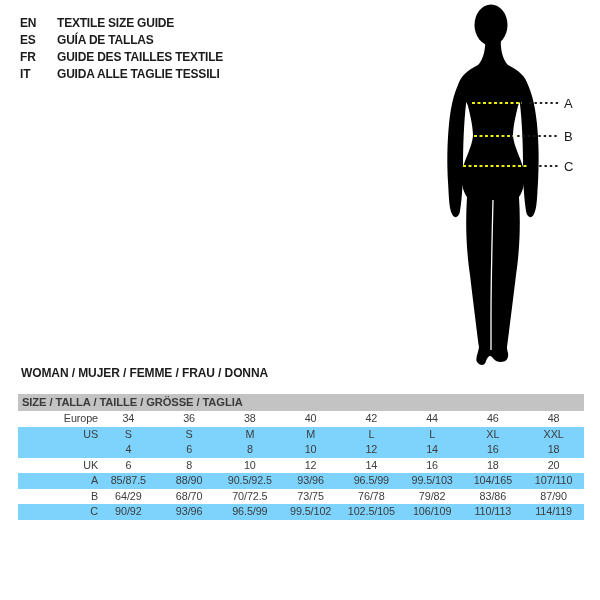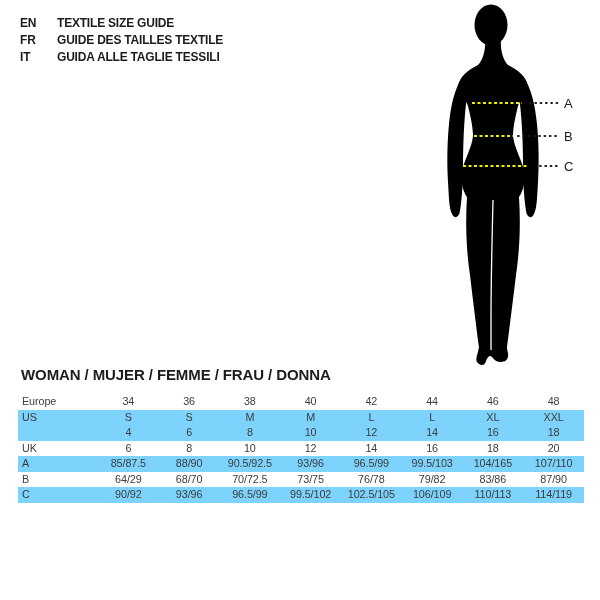--- a/index.html
+++ b/index.html
@@ -12,47 +12,51 @@
   .lang-row { display:flex; height:17px; line-height:17px;
               font-size:12px; font-weight:bold; color:#1c1c1c; letter-spacing:-0.2px; }
   .lang-code { width:37px; flex:0 0 37px; }
 
   
   .figure-panel { position:absolute; left:398px; top:0; width:202px; height:380px; }
   .figure-panel svg { display:block; width:202px; height:380px; }
   .marker-label { font-family:"Liberation Sans", sans-serif; font-size:13px; fill:#1a1a1a; }
 
   
-  .section-title { position:absolute; left:21px; top:366px; font-size:15px;
+  .section-title { position:absolute; left:21px; top:366px; font-size:12px;
                    font-weight:bold; color:#1c1c1c; letter-spacing:-0.1px; }
 
   
   .size-table { position:absolute; left:18px; top:394px; width:566px;
                 font-size:10.8px; color:#3c3c3c; letter-spacing:-0.1px; }
   .tbl-header { height:17px; line-height:17px; background:#c3c3c3; color:#3a3a3a;
                 font-weight:bold; font-size:11.2px; padding-left:4px; }
   .tbl-row { display:flex; height:15.5px; line-height:15.5px; background:#ffffff; }
   .tbl-row.shaded { background:#7dd3fc; }
-  .row-label { flex:0 0 80px; padding-left:4px; text-align:left; }
+  .row-label { flex:0 0 80px; padding-left:4px; text-align:right; }
   .cell { flex:1 1 0; text-align:center; }
 
   
   .legend-block { position:absolute; left:20px; top:543px; }
   .legend-line { height:16.5px; line-height:16.5px; font-size:11px; font-weight:bold;
                  color:#1c1c1c; letter-spacing:-0.2px; }
 </style>
 </head>
 <body>
 
 <div class="canvas">
 
   <div class="lang-block">
     <div class="lang-row">
       <span class="lang-code">EN</span>
       <span class="lang-label">TEXTILE SIZE GUIDE</span>
+    </div>
+    <div class="lang-row">
+      <span class="lang-code">ES</span>
+      <span class="lang-label">GUÍA DE TALLAS</span>
     </div>
     <div class="lang-row">
       <span class="lang-code">FR</span>
       <span class="lang-label">GUIDE DES TAILLES TEXTILE</span>
     </div>
     <div class="lang-row">
       <span class="lang-code">IT</span>
       <span class="lang-label">GUIDA ALLE TAGLIE TESSILI</span>
     </div>
   </div>
@@ -126,20 +130,21 @@
         <line x1="65" y1="166" x2="130" y2="166" stroke="#eded00" stroke-width="2" stroke-dasharray="3 2.5"></line>
         <line x1="142" y1="166" x2="160" y2="166" stroke="#1a1a1a" stroke-width="2" stroke-dasharray="0.8 4.5" stroke-linecap="round"></line>
         <text class="marker-label" x="166" y="170.5">C</text>
       </g>
     </svg>
   </div>
 
   <div class="section-title">WOMAN / MUJER / FEMME / FRAU / DONNA</div>
 
   <div class="size-table">
+    <div class="tbl-header">SIZE / TALLA / TAILLE / GRÖSSE / TAGLIA</div>
 
     <div class="tbl-row">
       <span class="row-label">Europe</span>
       <span class="cell">34</span>
       <span class="cell">36</span>
       <span class="cell">38</span>
       <span class="cell">40</span>
       <span class="cell">42</span>
       <span class="cell">44</span>
       <span class="cell">46</span>

